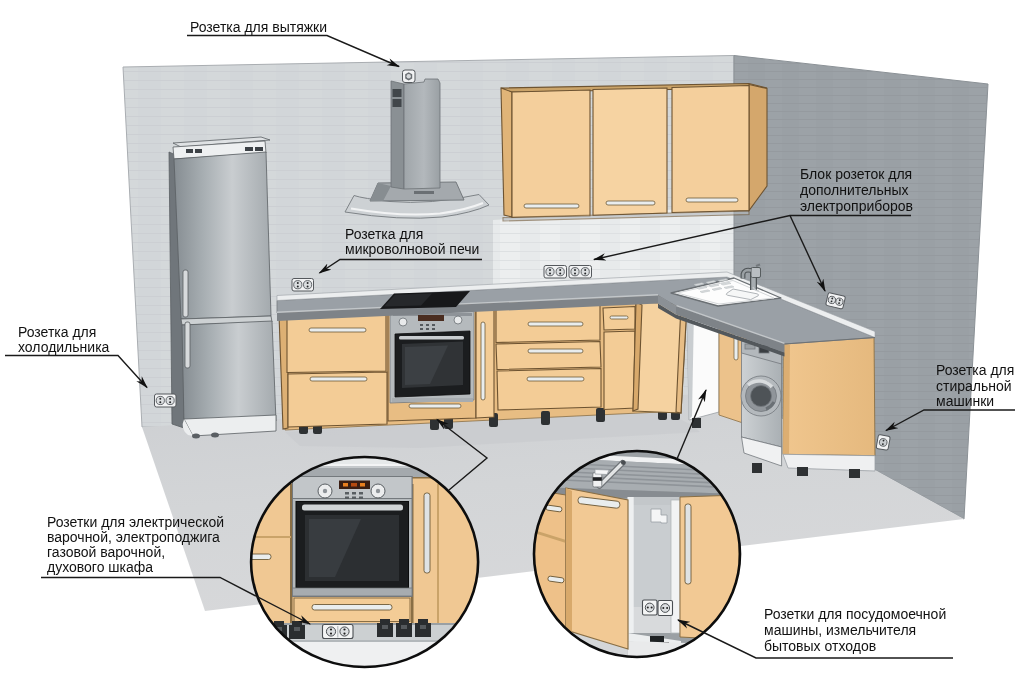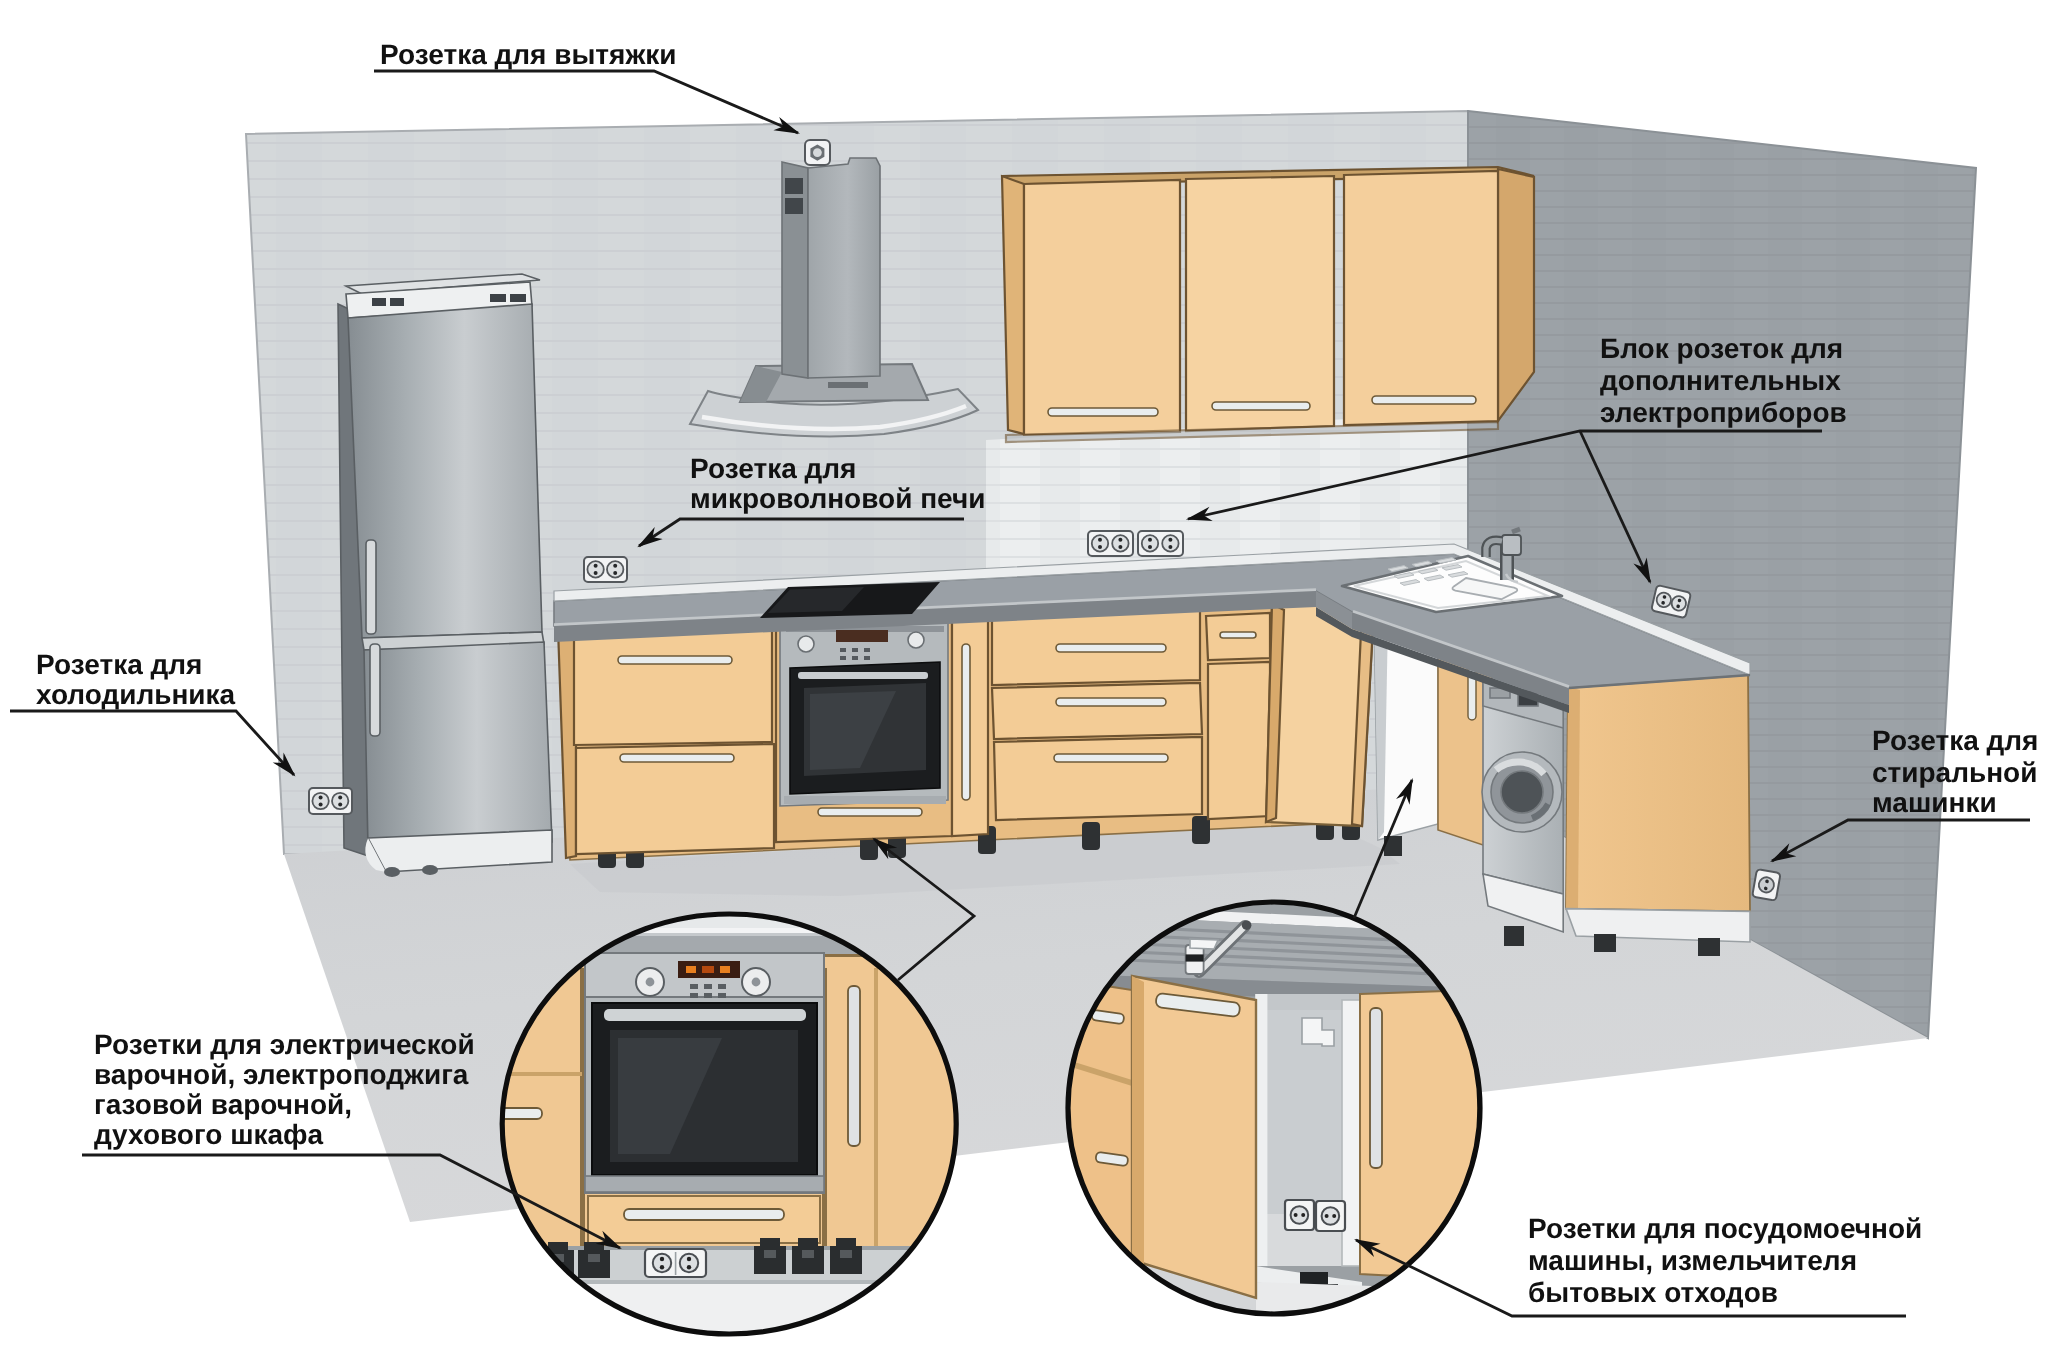--- a/index.html
+++ b/index.html
@@ -1,17 +1,17 @@
 <!DOCTYPE html>
 <html><head>
 <meta charset="utf-8">
 <style>
 html,body{margin:0;padding:0;background:#fff;}
 #stage{position:relative;width:1024px;height:682px;overflow:hidden;background:#fff;
-font-family:"Liberation Sans",sans-serif;font-weight:bold;}
+font-family:"Liberation Sans",sans-serif;}
 svg{position:absolute;left:0;top:0;}
 </style>
 </head>
 <body>
 <div id="stage">
 <svg width="1024" height="682" viewBox="0 0 1024 682">
 <defs>
 <pattern id="tileL" width="46" height="9" patternUnits="userSpaceOnUse">
   <rect width="46" height="9" fill="#d2d6d9"></rect>
   <rect y="8" width="46" height="1" fill="#cccfd3"></rect>

